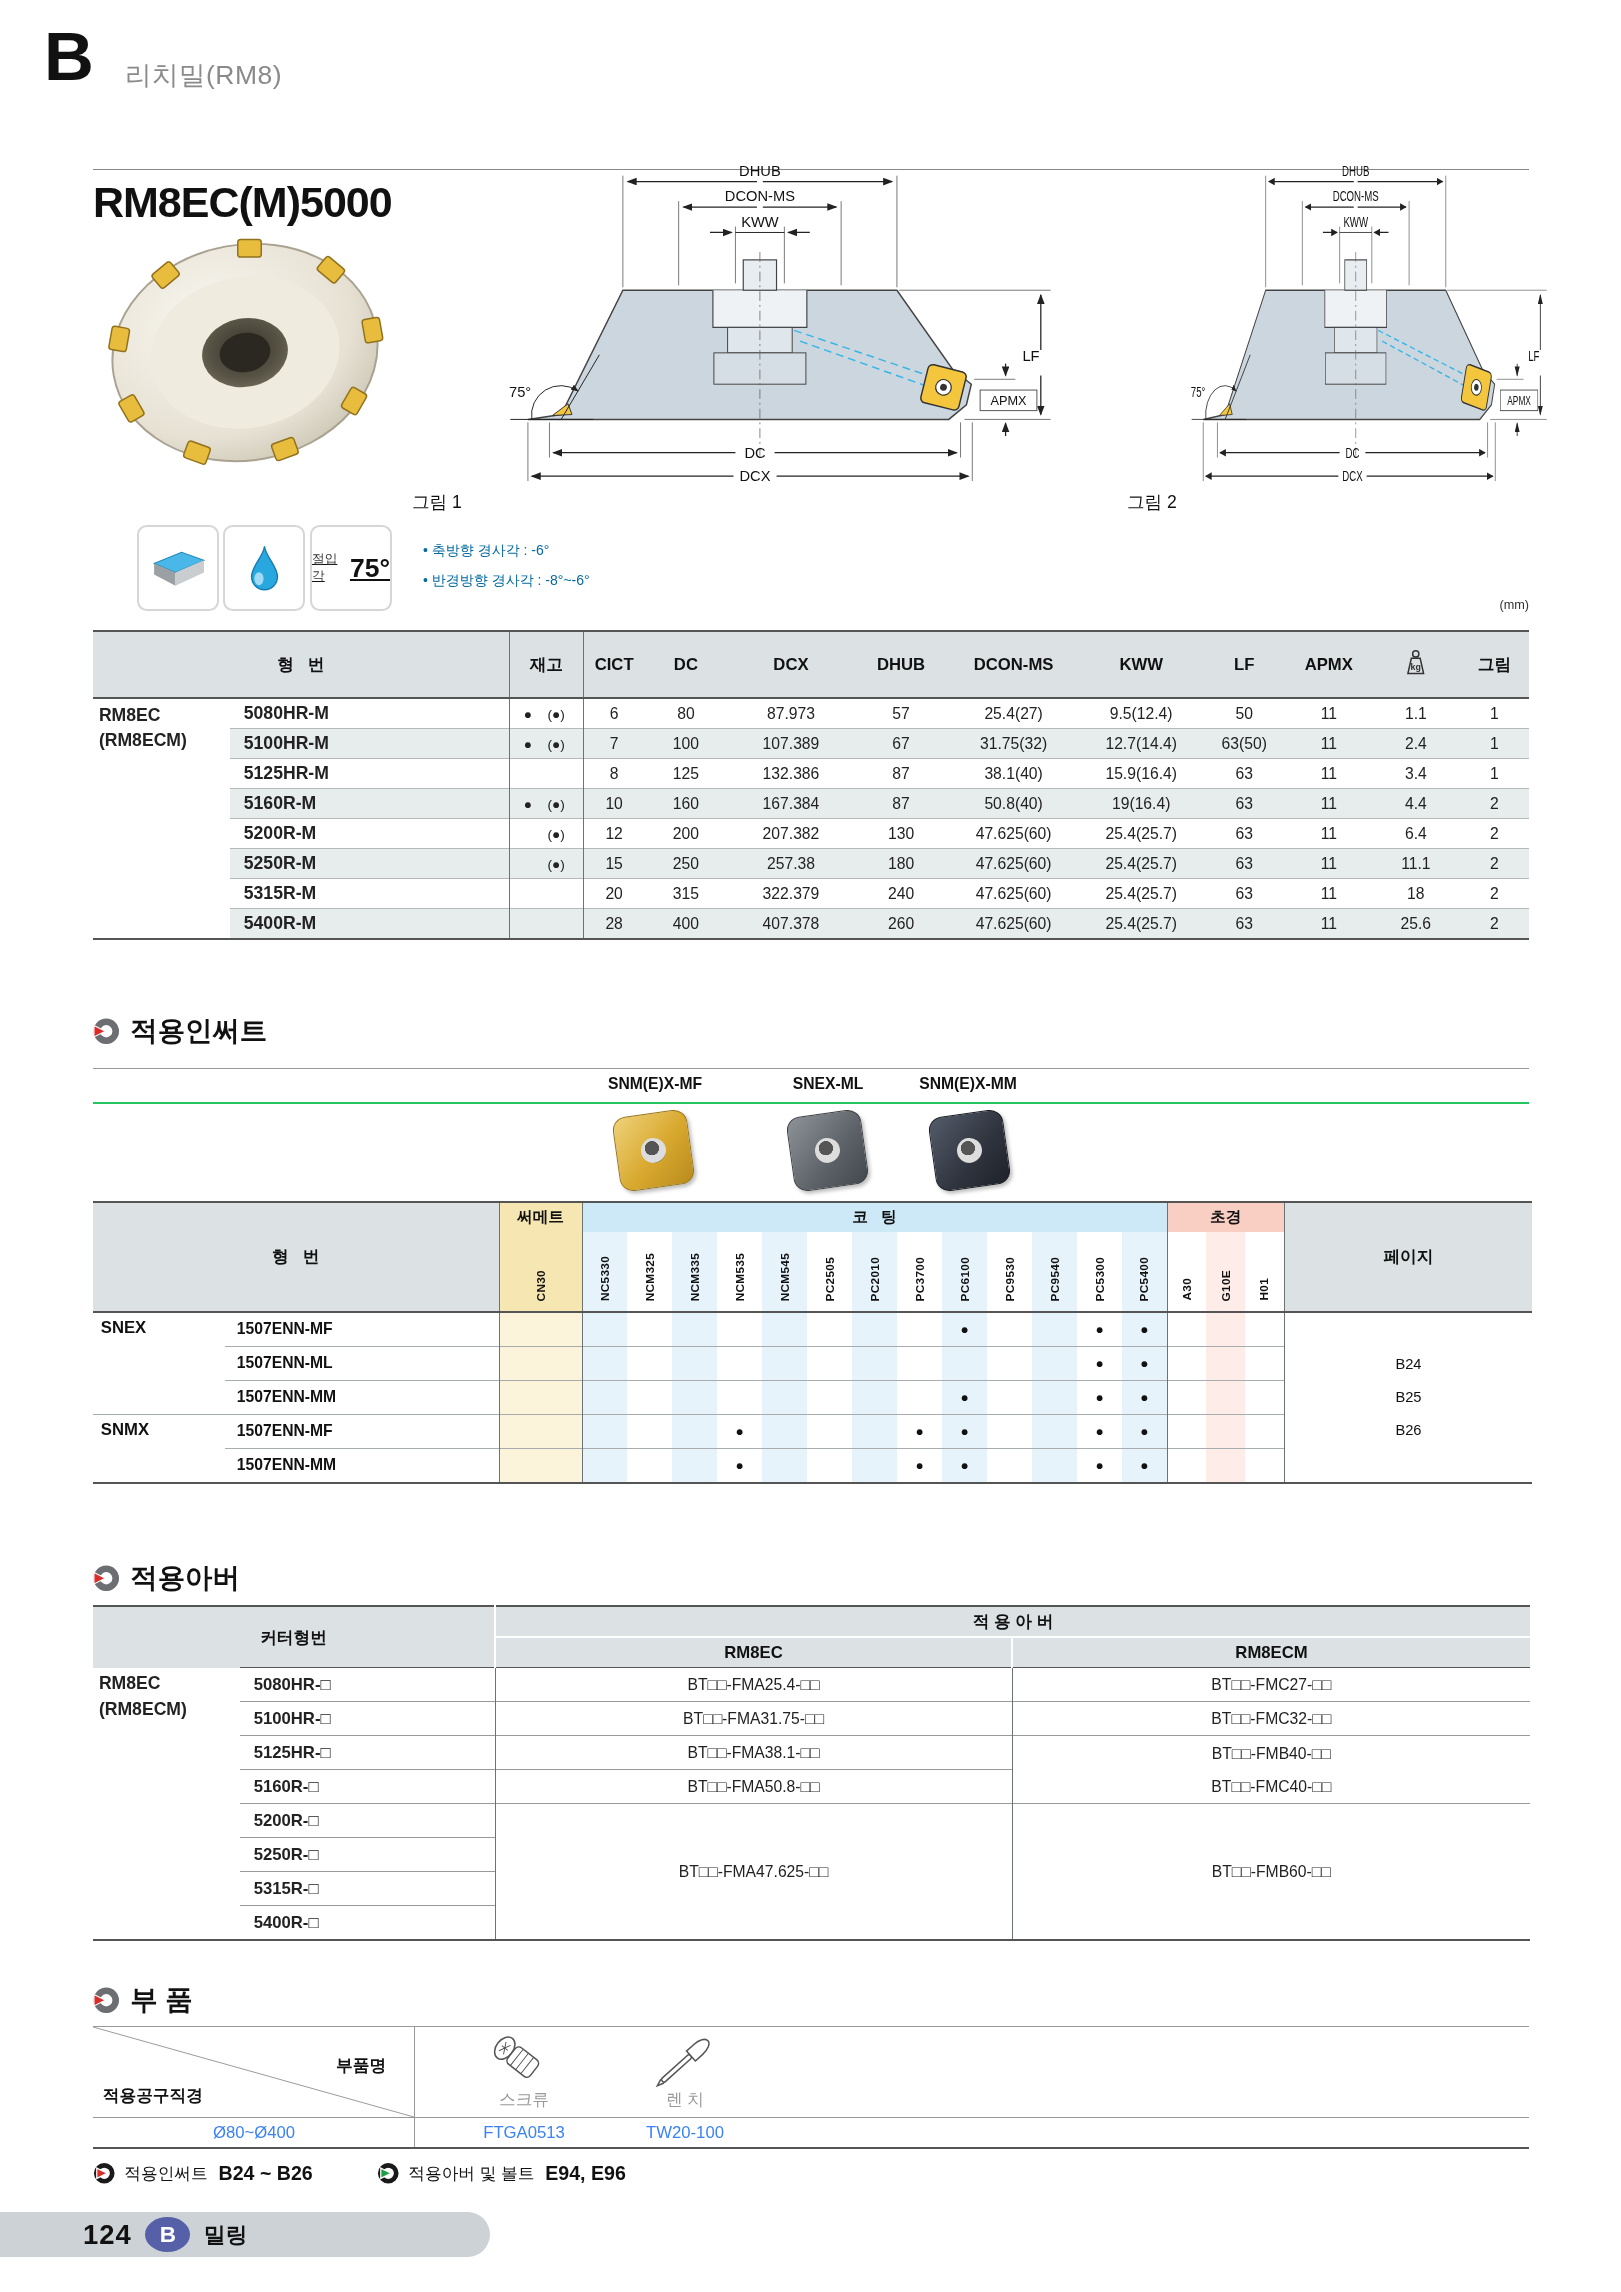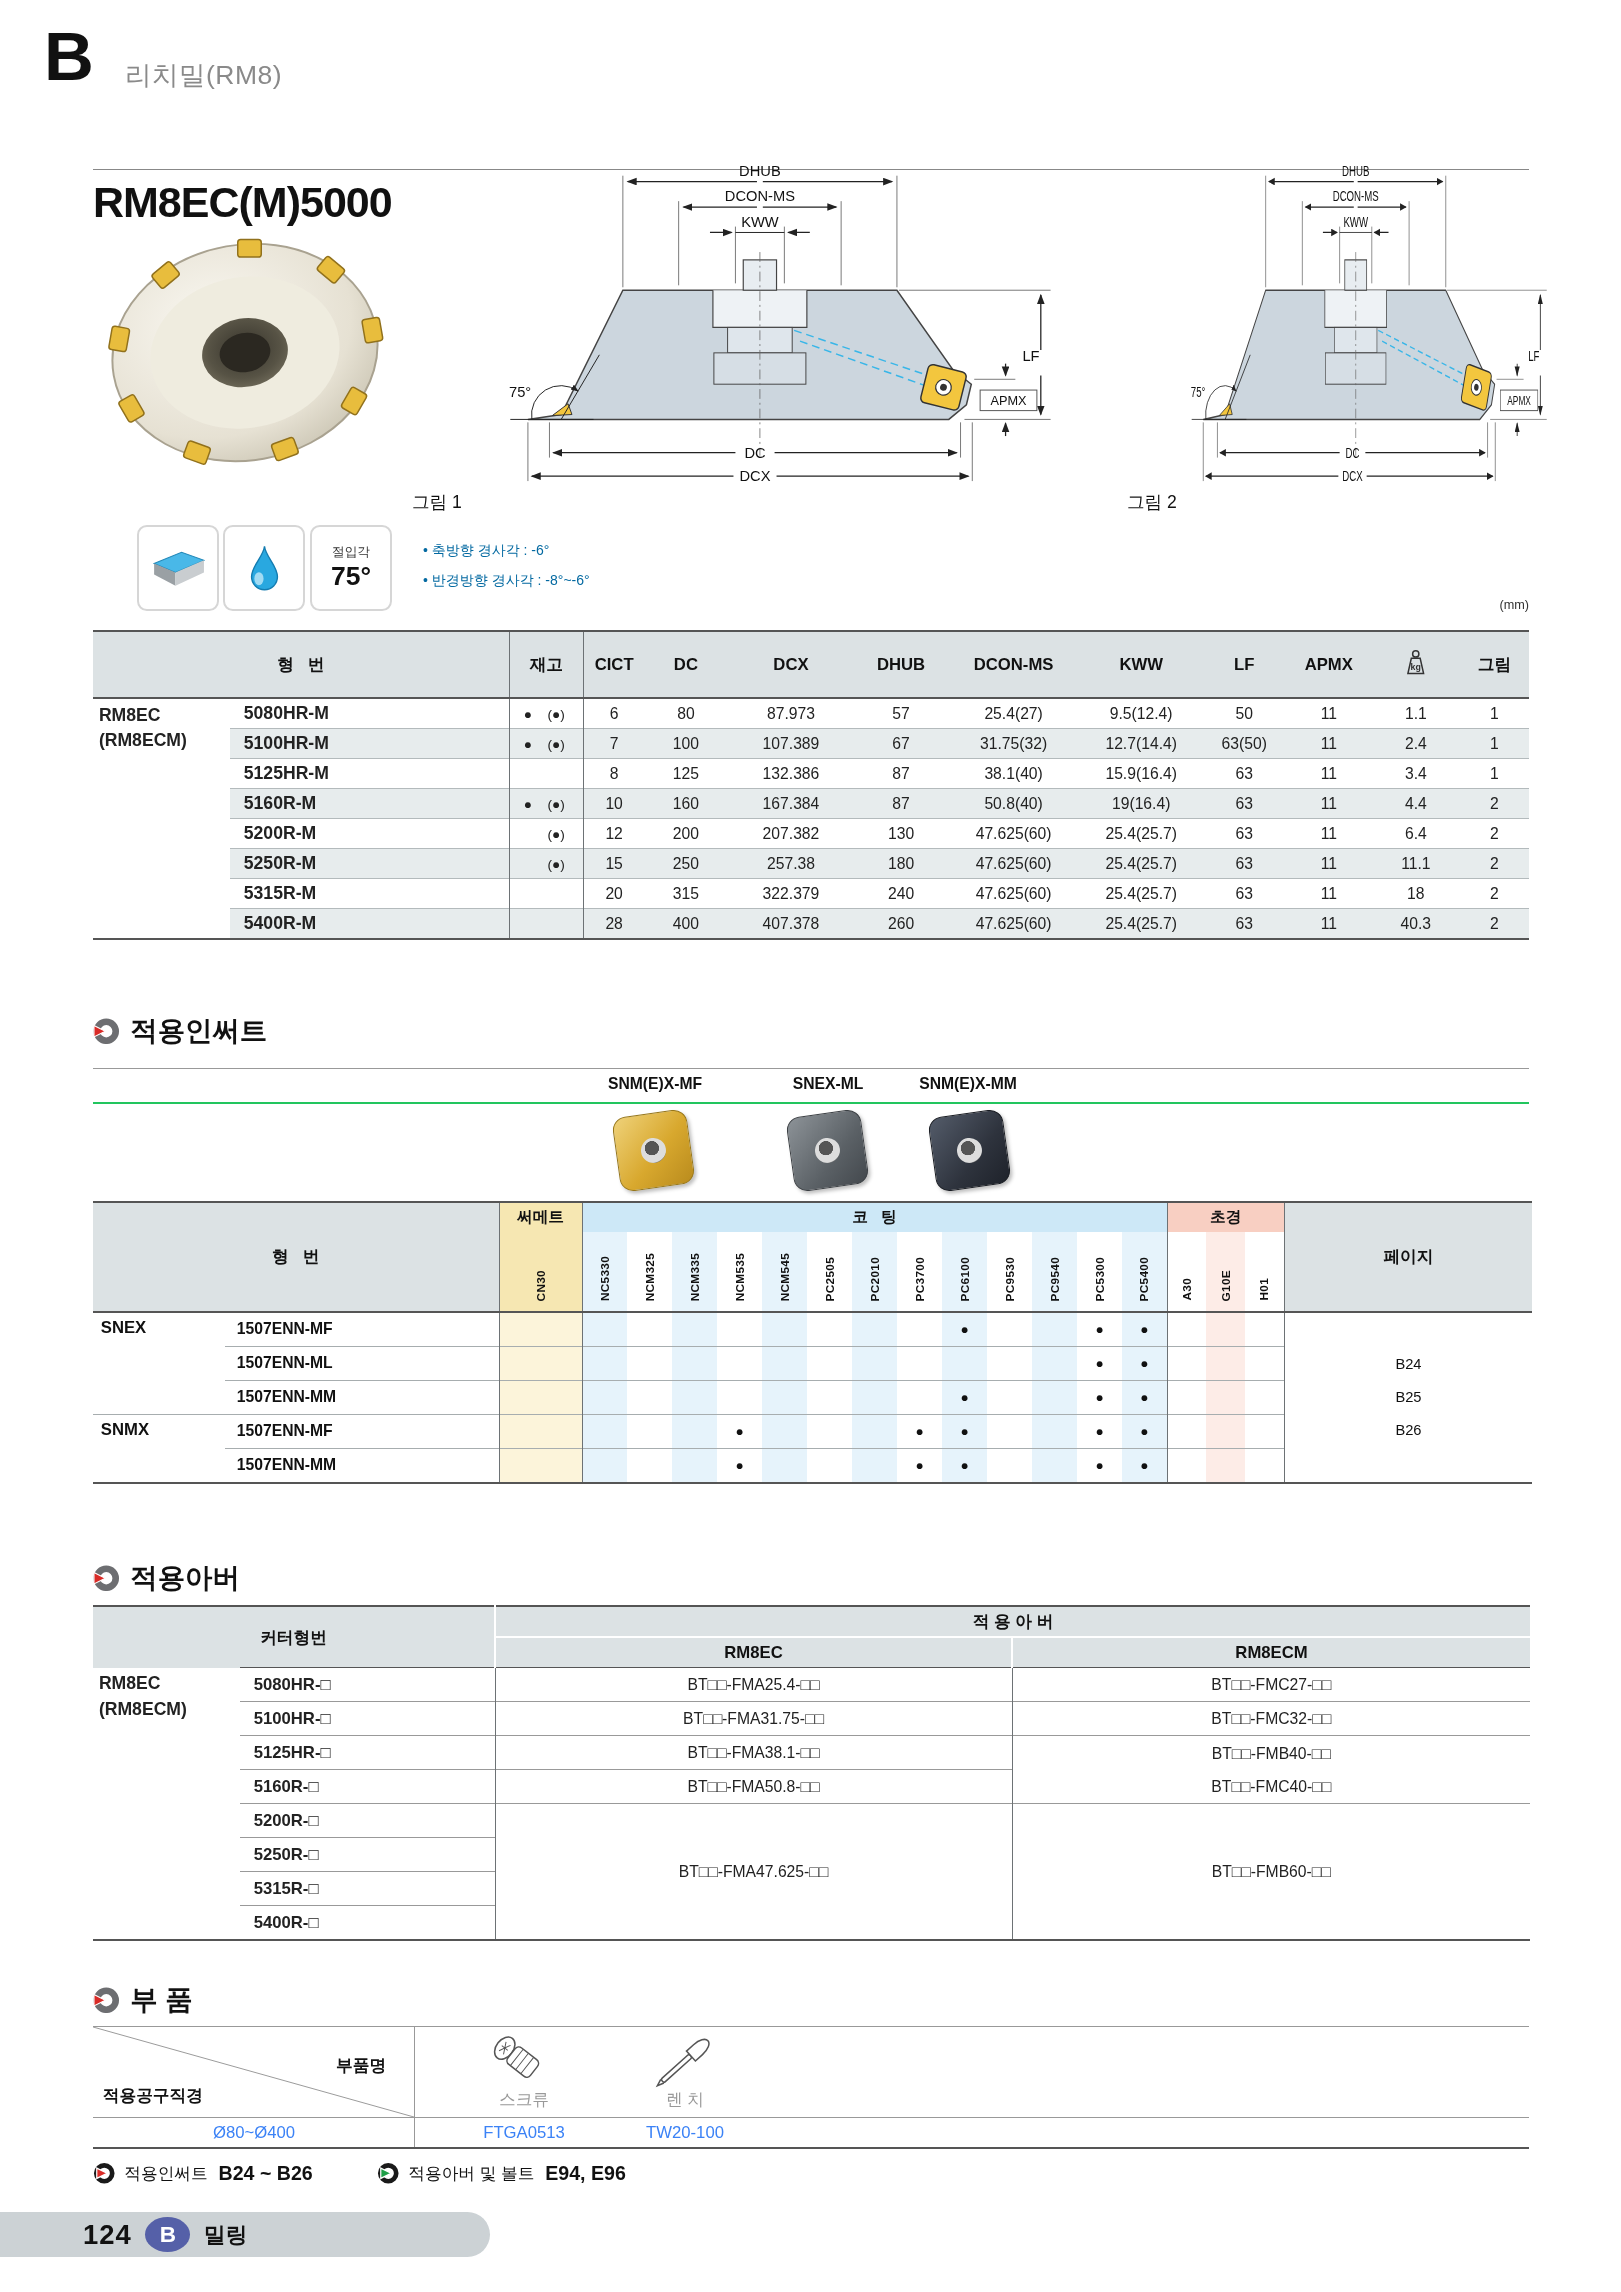--- a/index.html
+++ b/index.html
@@ -8,21 +8,21 @@
   .abs{position:absolute;}
 
   
   .big-b{font-size:69px;font-weight:bold;line-height:1;}
   .cat-title{font-size:26.5px;color:#8a8a8a;letter-spacing:0.5px;}
   .title-rule{border-top:1px solid #888;width:1436px;}
   .page-title{font-size:43px;font-weight:bold;letter-spacing:-1px;}
 
   
   .fbox{position:absolute;width:78px;height:82px;border:2px solid #d6d6d6;border-radius:9.8px;
-        display:flex;flex-direction:column;align-items:center;justify-content:center;background:#fff;}
+        display:flex;flex-direction:row;align-items:center;justify-content:center;background:#fff;text-decoration:underline;}
   .fbox .ang-l{font-size:12.7px;color:#333;}
   .fbox .ang-v{font-size:26.5px;font-weight:bold;}
   .note-line{font-size:14px;color:#0369a1;line-height:30px;white-space:pre;}
   .unit{font-size:12.7px;color:#333;text-align:right;}
 
   
   table{border-collapse:collapse;table-layout:fixed;}
   td,th{padding:0;}
 
   
@@ -422,21 +422,21 @@
         <td class="mod">5400R-M</td>
         <td class="vl"><span class="s1"></span><span class="s2"></span></td>
         <td class="vl">28</td>
           <td>400</td>
         <td>407.378</td>
           <td>260</td>
         <td>47.625(60)</td>
           <td>25.4(25.7)</td>
         <td>63</td>
           <td>11</td>
-        <td>40.3</td>
+        <td>25.6</td>
           <td>2</td>
       </tr>
     </tbody>
   </table>
 
   <div class="abs sec-head" style="left:93px;top:1013px;">
     <svg width="26.5" height="26.5" viewBox="0 0 28 28">
       <circle cx="14" cy="14" r="10" fill="none" stroke="#6d6e71" stroke-width="7"></circle>
       <path d="M1,8 L13,14 L1,20 Z" fill="#d92b27" stroke="#fff" stroke-width="1.2"></path>
     </svg>

